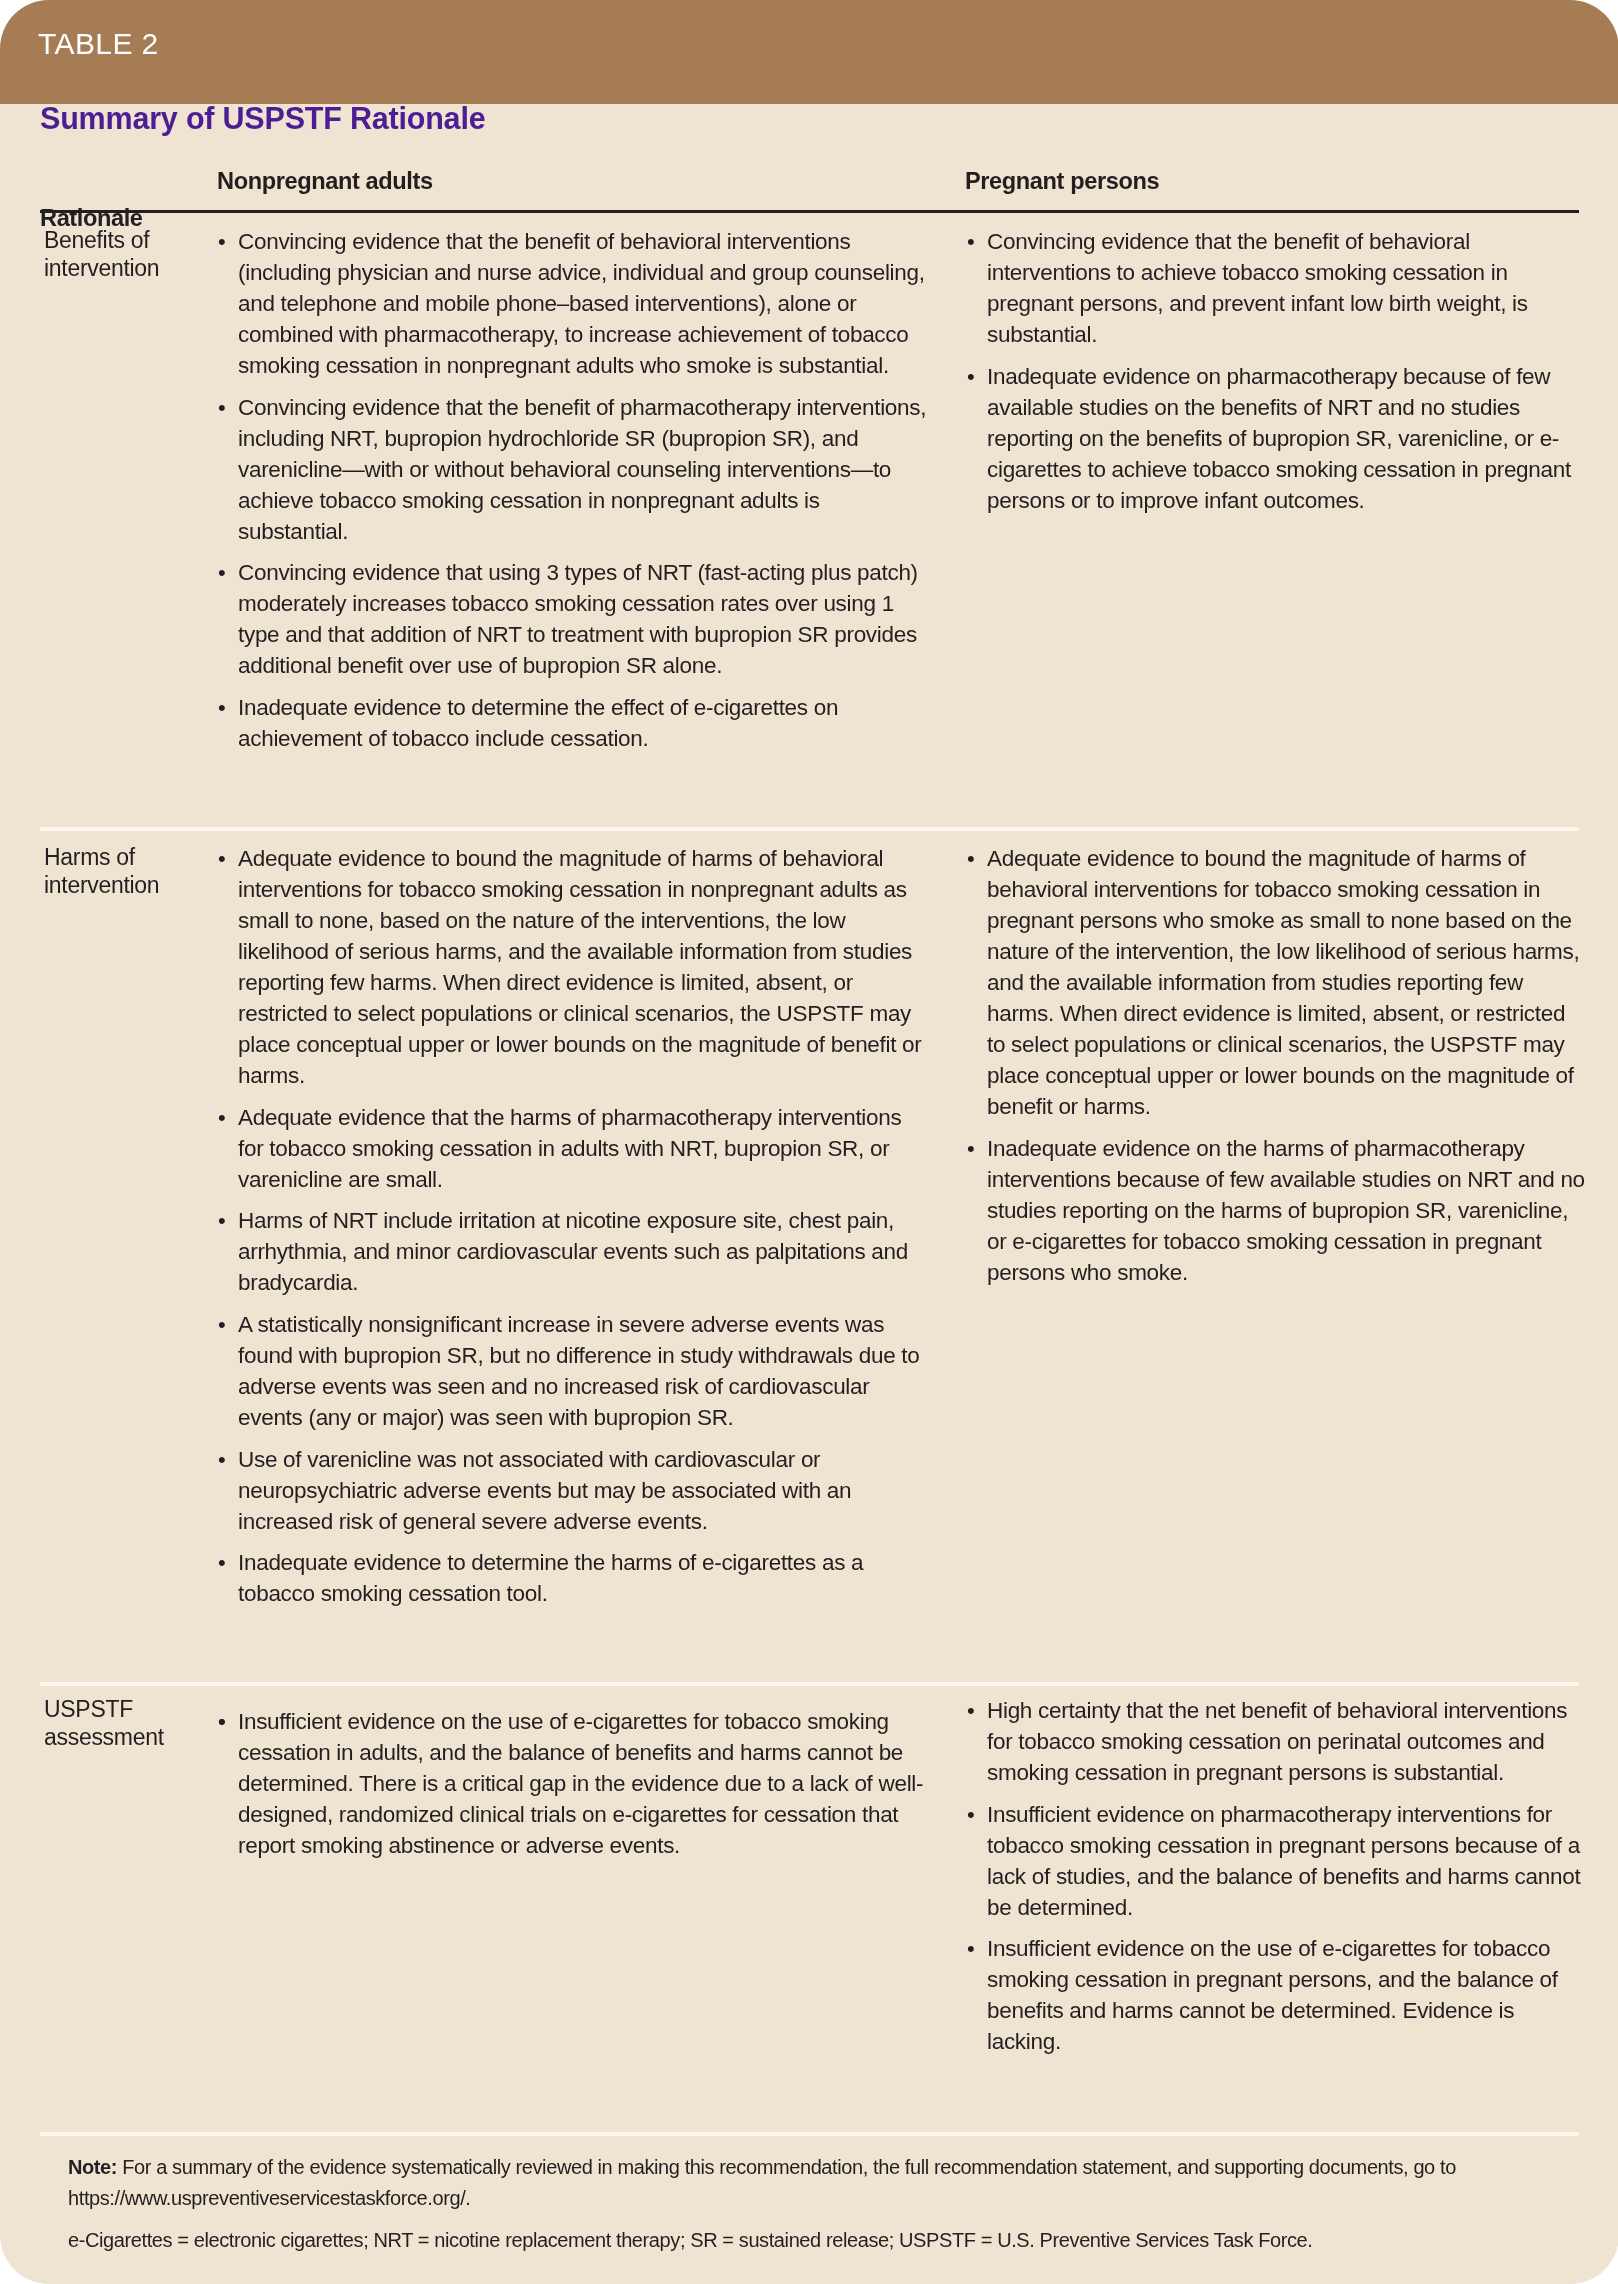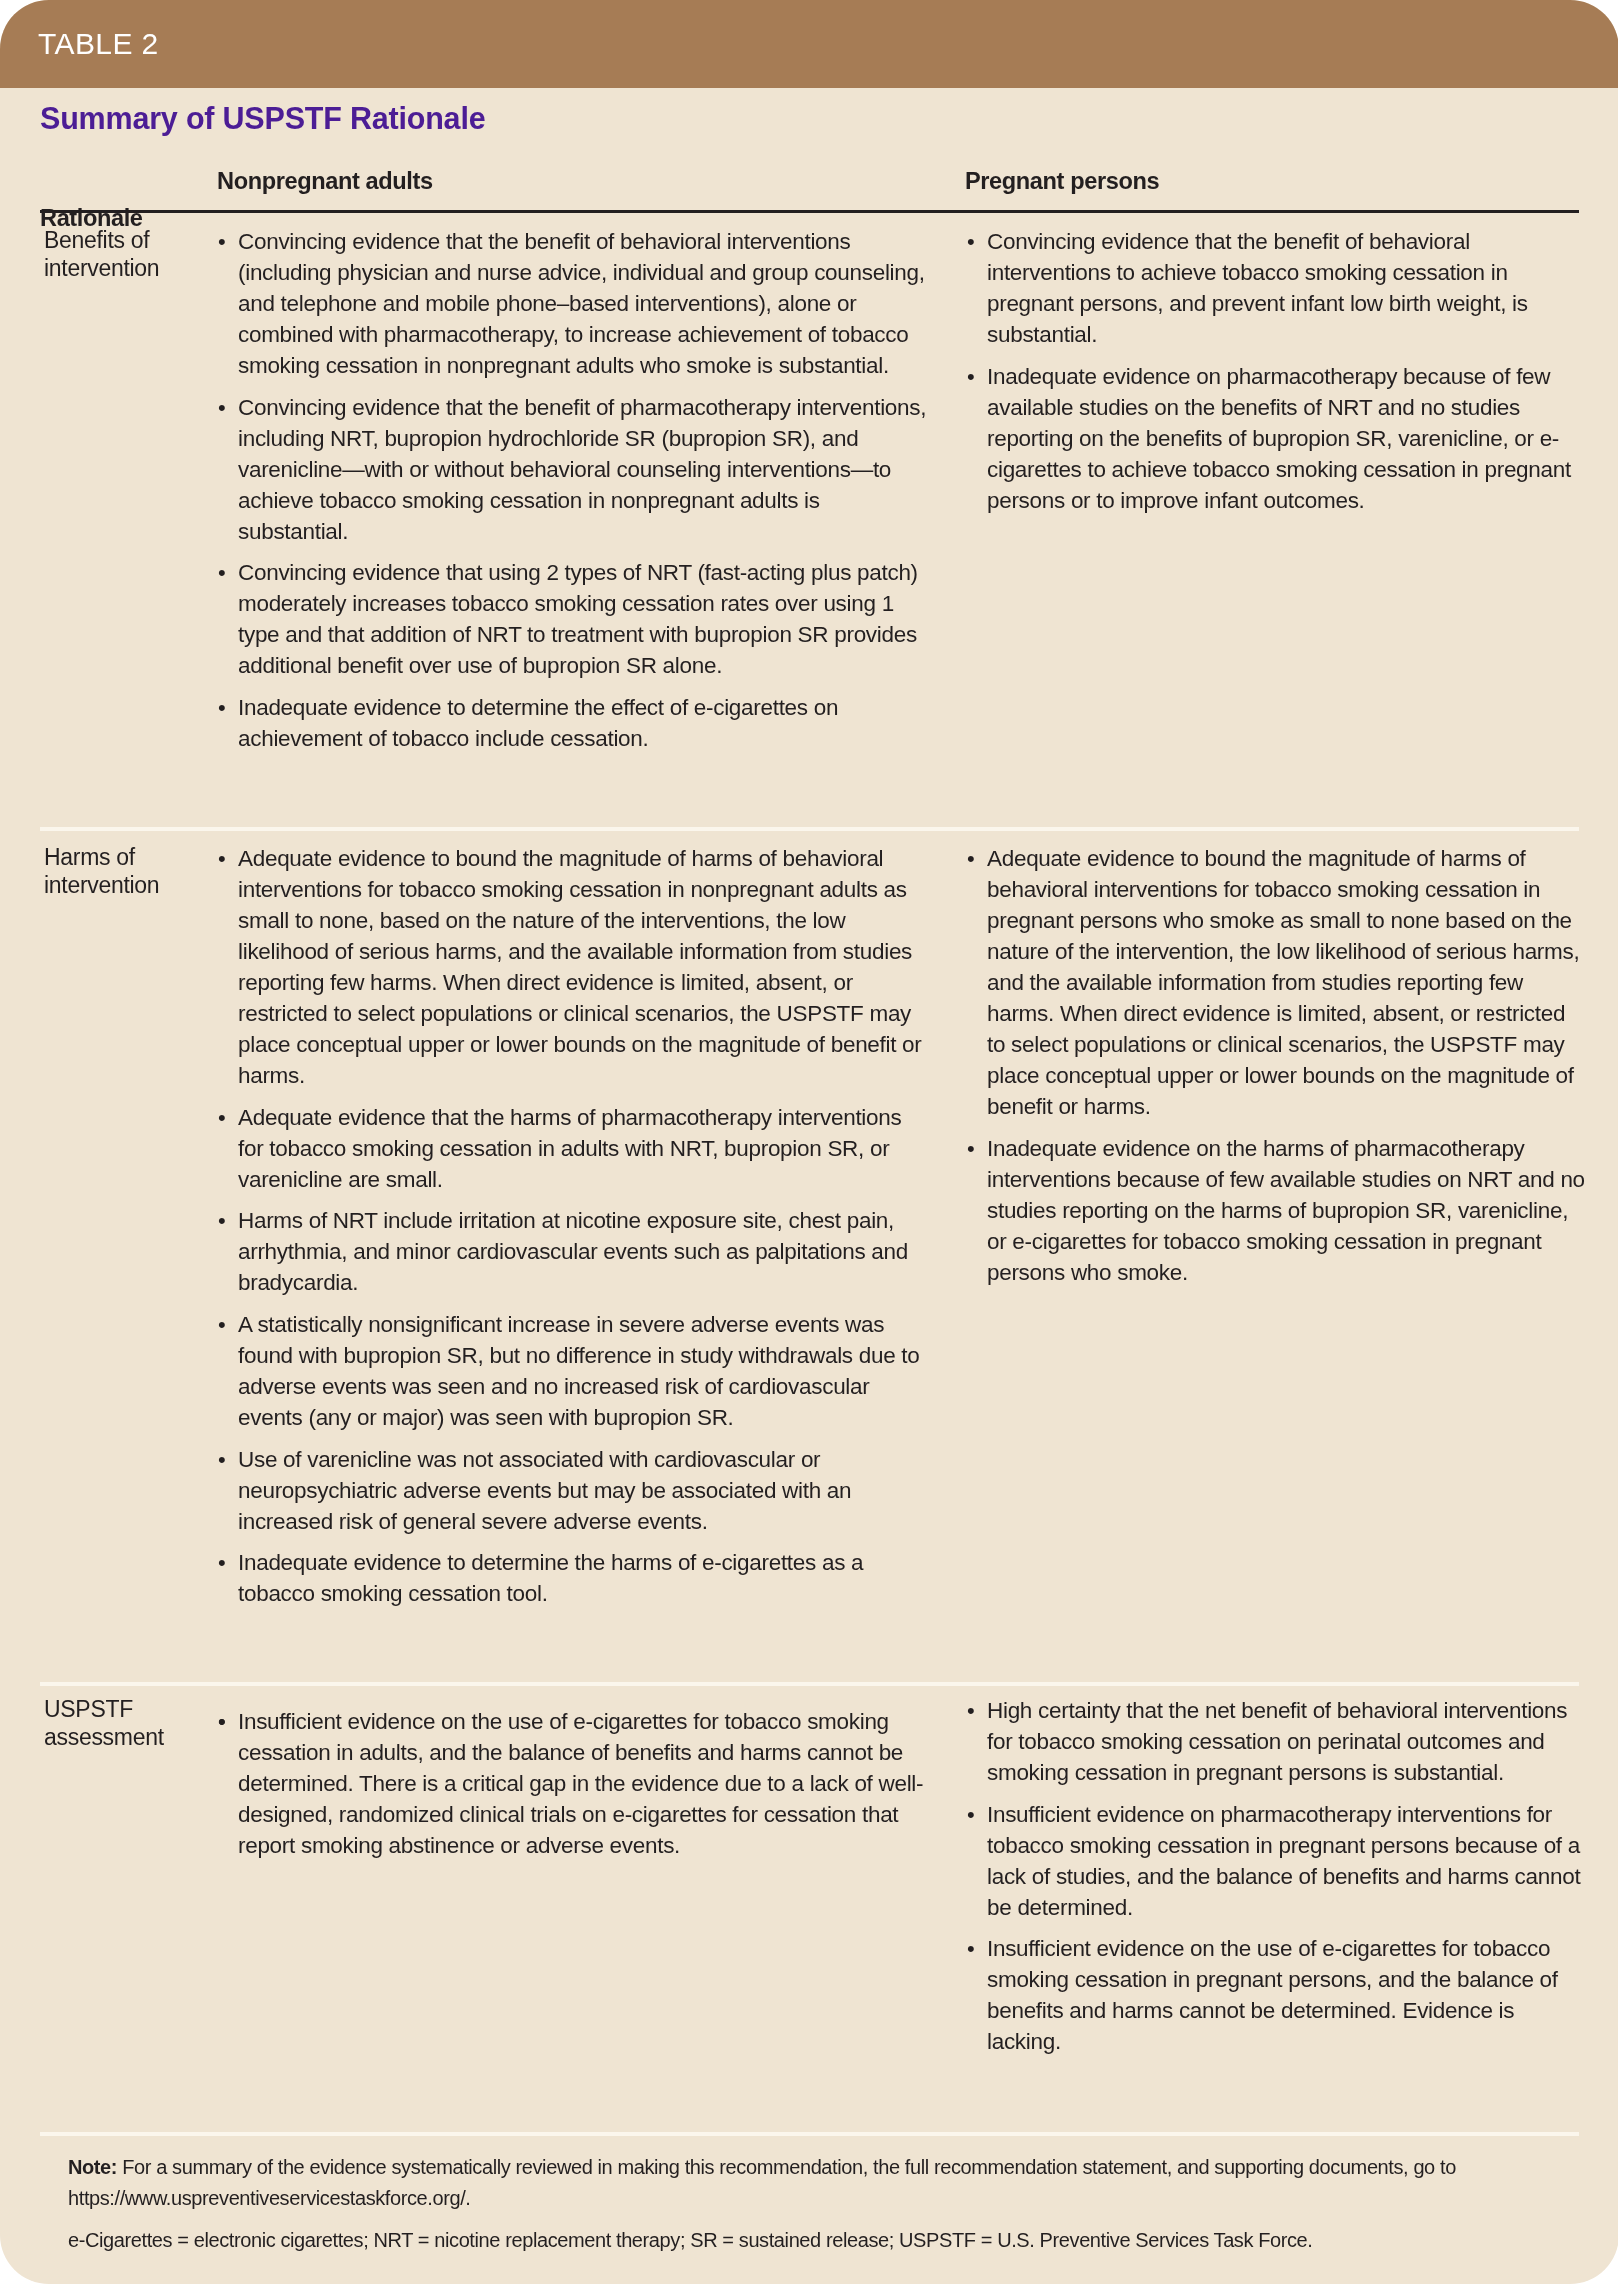--- a/index.html
+++ b/index.html
@@ -2,21 +2,21 @@
 <html style="font-size:12.2px"><head>
 <meta charset="utf-8">
 <style>
   html, body { margin: 0; padding: 0; background: #ffffff; }
   body { width: 1619px; height: 2284px; overflow: hidden; font-family: "Liberation Sans", "DejaVu Sans", sans-serif; }
   .card {
     position: absolute; left: 0; top: 0; width: 1619px; height: 2284px;
     background: #efe4d2; border-radius: 49px; overflow: hidden;
   }
   .band {
-    position: absolute; left: 0; top: 0; width: 1619px; height: 88px;
+    position: absolute; left: 0; top: 0; width: 1619px; height: 104px;
     background: #a67c55;
   }
   .band-label {
     position: absolute; left: 38px; top: 27.4px; font-size: 30px; color: #ffffff;
     letter-spacing: 0.4px; font-family: "Liberation Sans", sans-serif;
   }
   .title {
     position: absolute; left: 40px; top: 101px; font-size: 30.5px; font-weight: bold;
     color: #4c1d95; font-family: "Liberation Sans", sans-serif; letter-spacing: -0.2px;
   }
@@ -66,21 +66,21 @@
   <div class="col-head" style="left:217px;">Nonpregnant adults</div>
   <div class="col-head" style="left:965px;">Pregnant persons</div>
   <div class="head-rule"></div>
 
   <div class="row" style="top:226px;">
     <div class="row-label">Benefits of intervention</div>
     <div class="col c2">
       <ul class="bullets">
           <li><span class="dot">•</span><span>Convincing evidence that the benefit of behavioral interventions (including physician and nurse advice, indi­vidual and group counseling, and telephone and mobile phone–based interventions), alone or combined with phar­macotherapy, to increase achievement of tobacco smoking cessation in nonpregnant adults who smoke is substantial.</span></li>
           <li><span class="dot">•</span><span>Convincing evidence that the benefit of pharmacotherapy interventions, including NRT, bupropion hydrochloride SR (bupropion SR), and varenicline—with or without behavioral counseling interventions—to achieve tobacco smoking ces­sation in nonpregnant adults is substantial.</span></li>
-          <li><span class="dot">•</span><span>Convincing evidence that using 2 types of NRT (fast-acting plus patch) moderately increases tobacco smoking cessation rates over using 1 type and that addition of NRT to treatment with bupropion SR provides additional benefit over use of bupropion SR alone.</span></li>
+          <li><span class="dot">•</span><span>Convincing evidence that using 3 types of NRT (fast-acting plus patch) moderately increases tobacco smoking cessation rates over using 1 type and that addition of NRT to treatment with bupropion SR provides additional benefit over use of bupropion SR alone.</span></li>
           <li><span class="dot">•</span><span>Inadequate evidence to determine the effect of e-cigarettes on achievement of tobacco include cessation.</span></li>
         </ul>
     </div>
     <div class="col c3">
       <ul class="bullets">
           <li><span class="dot">•</span><span>Convincing evidence that the benefit of behavioral interventions to achieve tobacco smoking cessa­tion in pregnant persons, and prevent infant low birth weight, is substantial.</span></li>
           <li><span class="dot">•</span><span>Inadequate evidence on pharmacotherapy because of few available studies on the benefits of NRT and no studies reporting on the benefits of bupropion SR, varenicline, or e-cigarettes to achieve tobacco smoking cessation in pregnant persons or to improve infant outcomes.</span></li>
         </ul>
     </div>
   </div>

